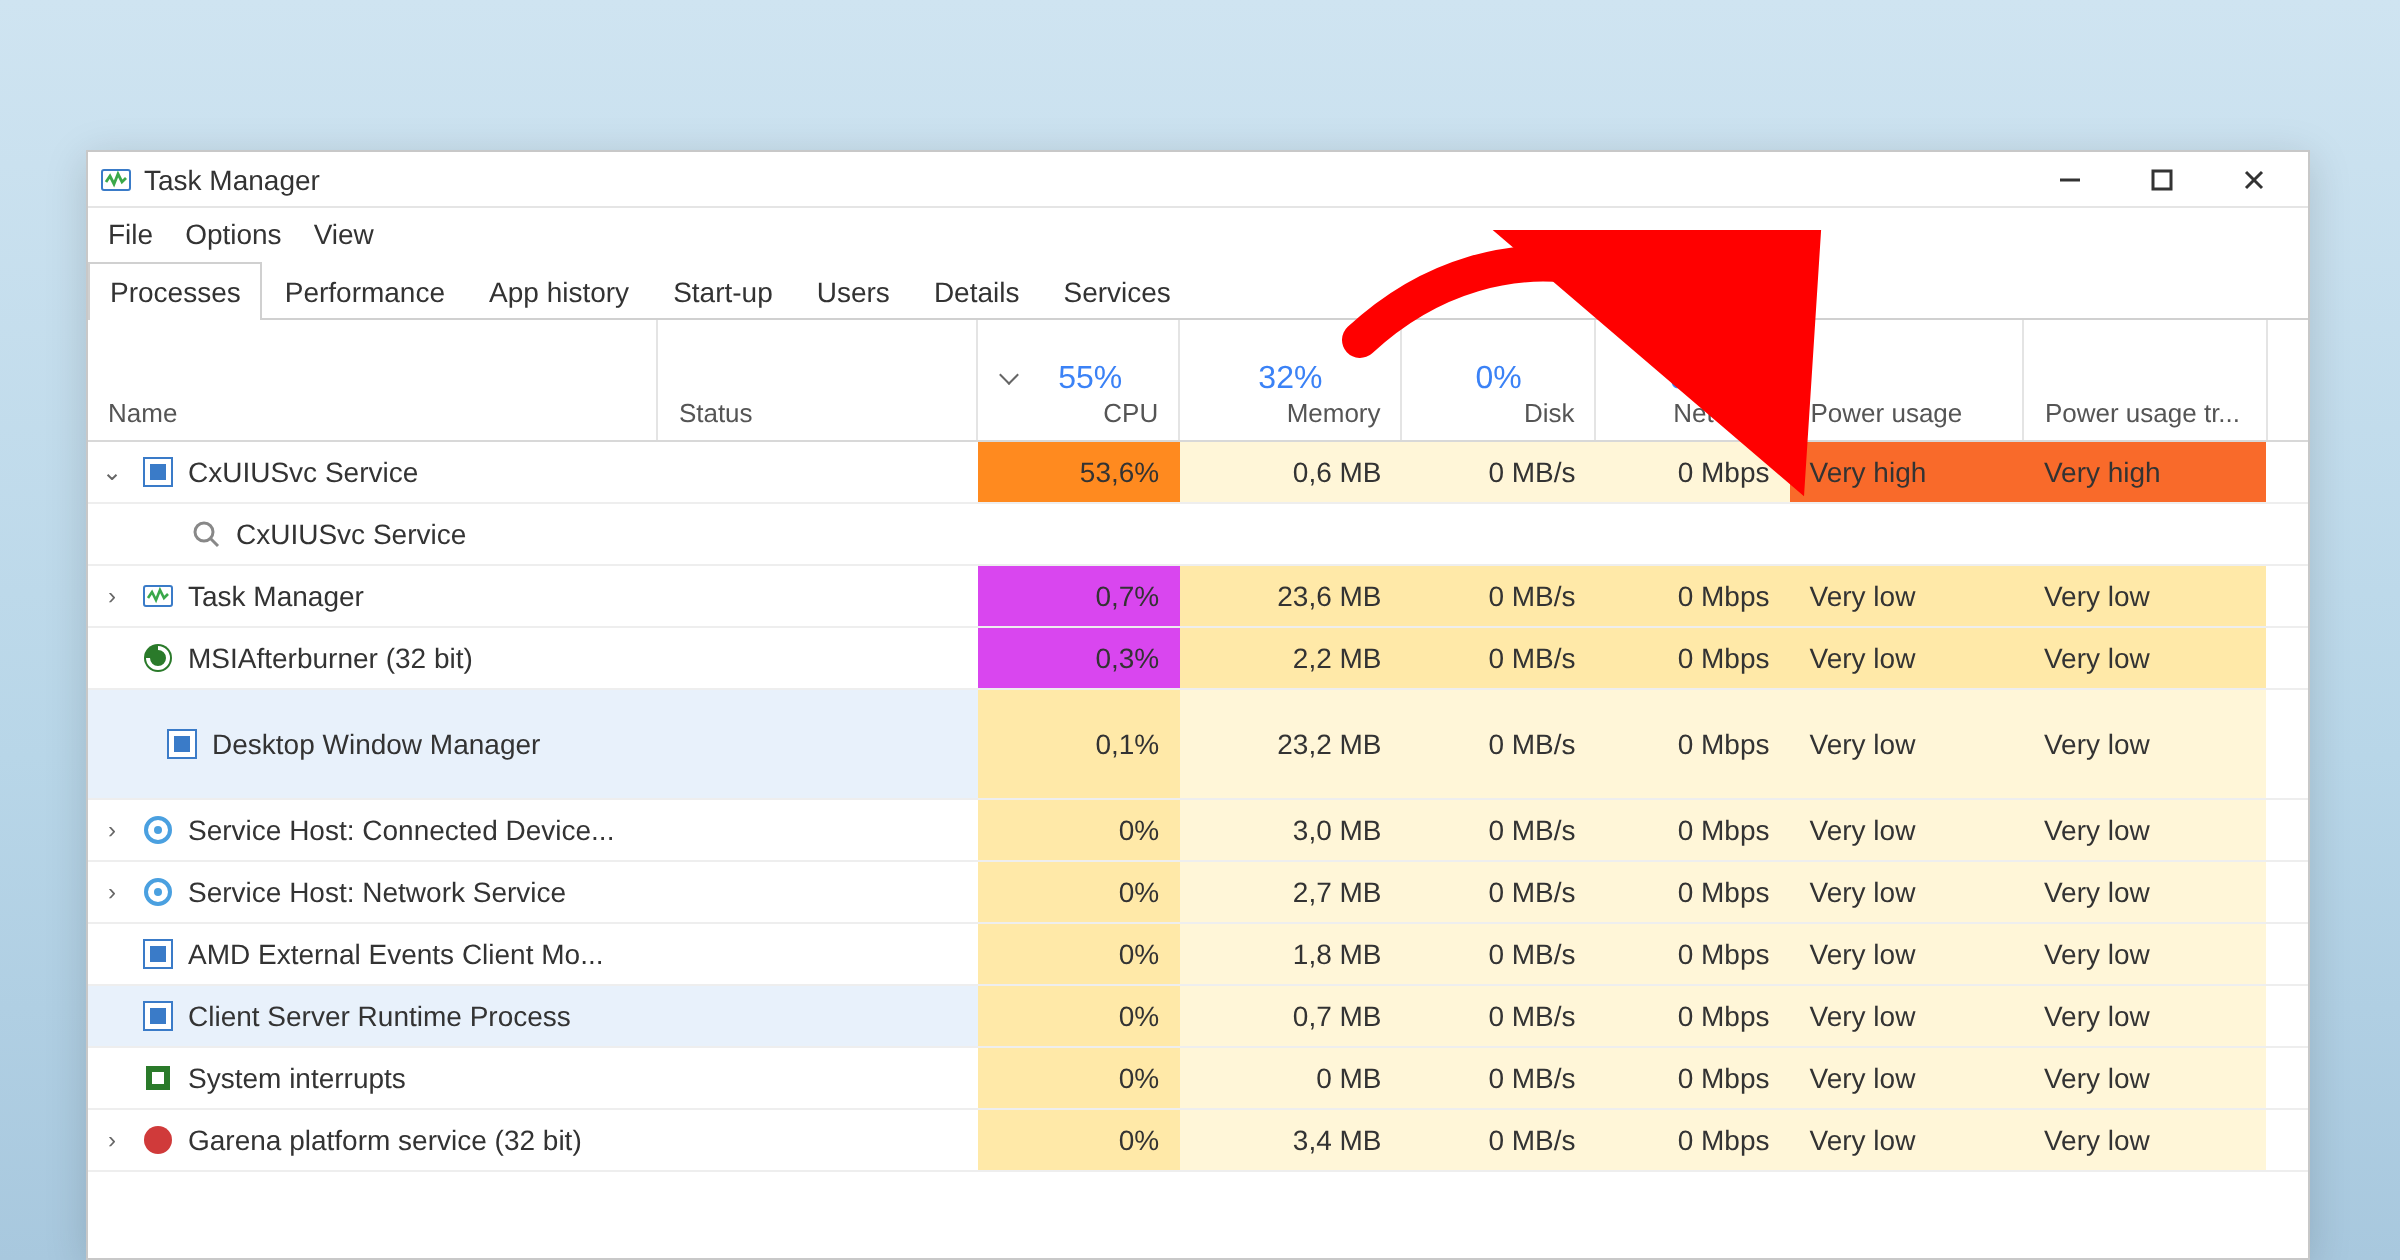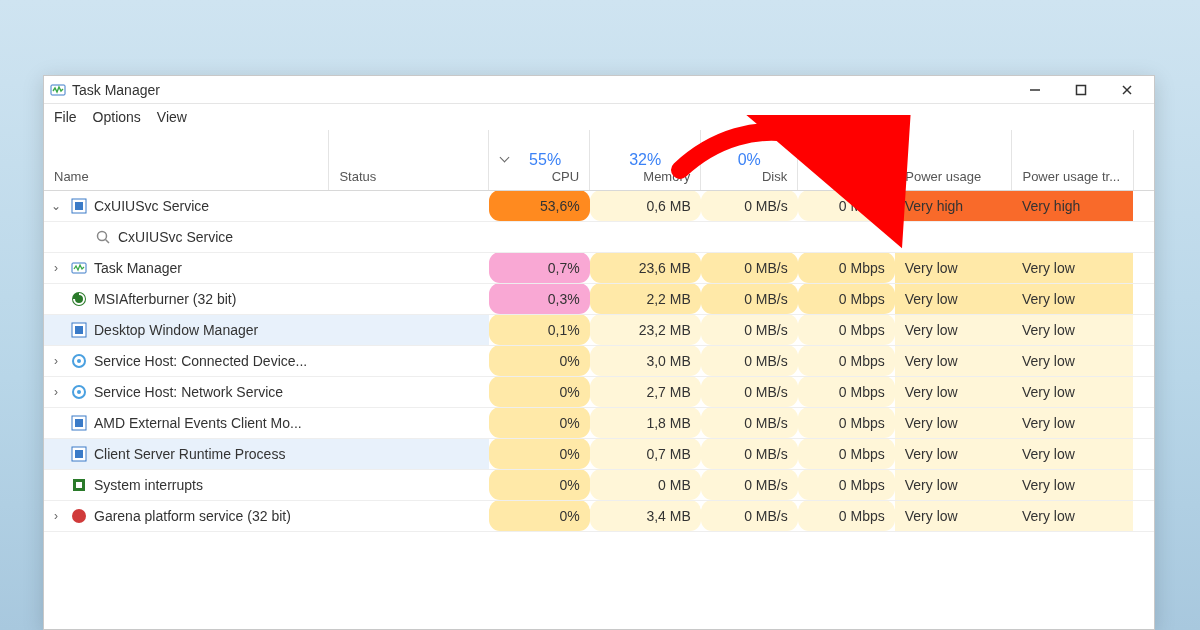--- a/index.html
+++ b/index.html
@@ -105,29 +105,29 @@
   .grow .gcell {
     height: 30px;
     border-bottom: 1px solid #eee;
     padding: 0 10px;
     font-size: 14px;
     color: #333;
     white-space: nowrap;
     overflow: hidden;
     text-overflow: ellipsis;
   }
-  .grow .gcell.num { text-align: right; border-radius: 11px; }
+  .grow .gcell.num { text-align: right; }
   .grow .gcell.txt { text-align: left; }
   .namecell { display:flex; align-items:center; gap:6px; height:30px; padding:0; }
   .exp { width:16px; text-align:center; color:#666; font-size:12px; }
   .picon { width:18px; height:18px; display:inline-flex; align-items:center; justify-content:center; }
 
   
   .h-o1 { background: #ffe9a8; margin-left: 12px; }
-  .h-o3 { background: #f9a8d4; }
+  .h-o3 { background: #d946ef; }
   .h-o5 { background: #ff8a1f; }
   .h-r  { background: #f96a2a; color:#fff; }
   .h-y0 { background: #fff6d8; }
   .h-w  { background: #fff; }
   .row-sel .gcell.name-col, .row-sel .gcell.status-col { background:#e8f1fb; }
 
   .chev {
     display:inline-block;
     width:12px; height:12px;
     position: relative;
@@ -177,20 +177,29 @@
         </svg>
       </div>
   </div>
 
   <div class="menubar">
     <div class="menuitem">File</div>
     <div class="menuitem">Options</div>
     <div class="menuitem">View</div>
   </div>
 
+  <div class="tabbar">
+    <div class="tab active">Processes</div>
+    <div class="tab">Performance</div>
+    <div class="tab">App history</div>
+    <div class="tab">Start-up</div>
+    <div class="tab">Users</div>
+    <div class="tab">Details</div>
+    <div class="tab">Services</div>
+  </div>
 
   <div class="grid">
     <div class="ghead">
       <div class="gcell leftlbl col-name">
           <span class="lbl">Name</span>
         </div>
       <div class="gcell leftlbl col-status">
           <span class="lbl">Status</span>
         </div>
       <div class="gcell col-cpu">
@@ -301,21 +310,21 @@
         <div class="gcell status-col col-status"></div>
         <div class="gcell num col-cpu h-o3">0,3%</div>
         <div class="gcell num col-mem h-o1">2,2 MB</div>
         <div class="gcell num col-disk h-o1">0 MB/s</div>
         <div class="gcell num col-net h-o1">0 Mbps</div>
         <div class="gcell txt col-pwr h-o1">Very low</div>
         <div class="gcell txt col-pwrt h-o1">Very low</div>
         <div class="gcell col-scroll"></div>
       </div>
       <div class="grow row-sel">
-        <div class="gcell name-col col-name" style="padding:0">
+        <div class="gcell name-col col-name" style="padding:12px">
           <div class="namecell" style="padding-left:4px">
             <span class="exp"></span>
             <span class="picon">
               <svg width="16" height="16">
                 <rect x="1" y="1" width="14" height="14" fill="#fff" stroke="#3a7bc8"></rect>
                 <rect x="4" y="4" width="8" height="8" fill="#3a7bc8"></rect>
               </svg>
             </span>
             <span>Desktop Window Manager</span>
           </div>

